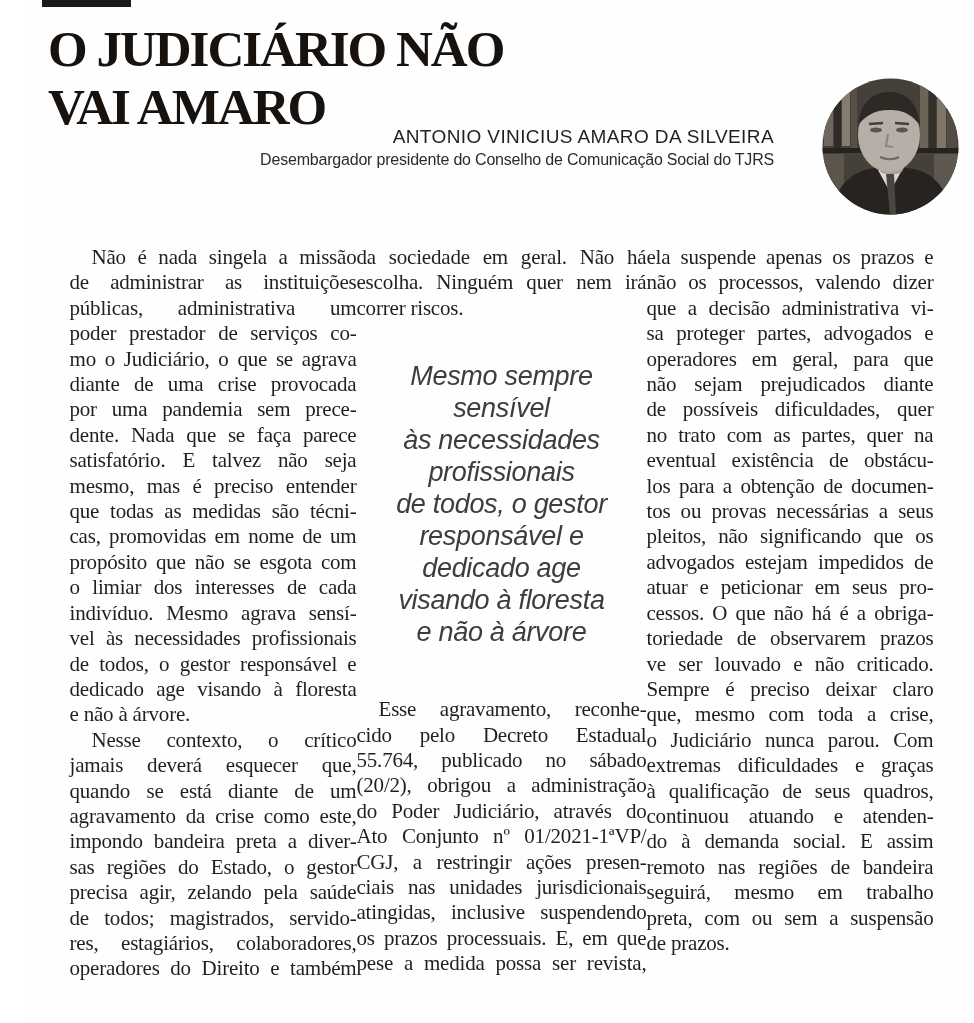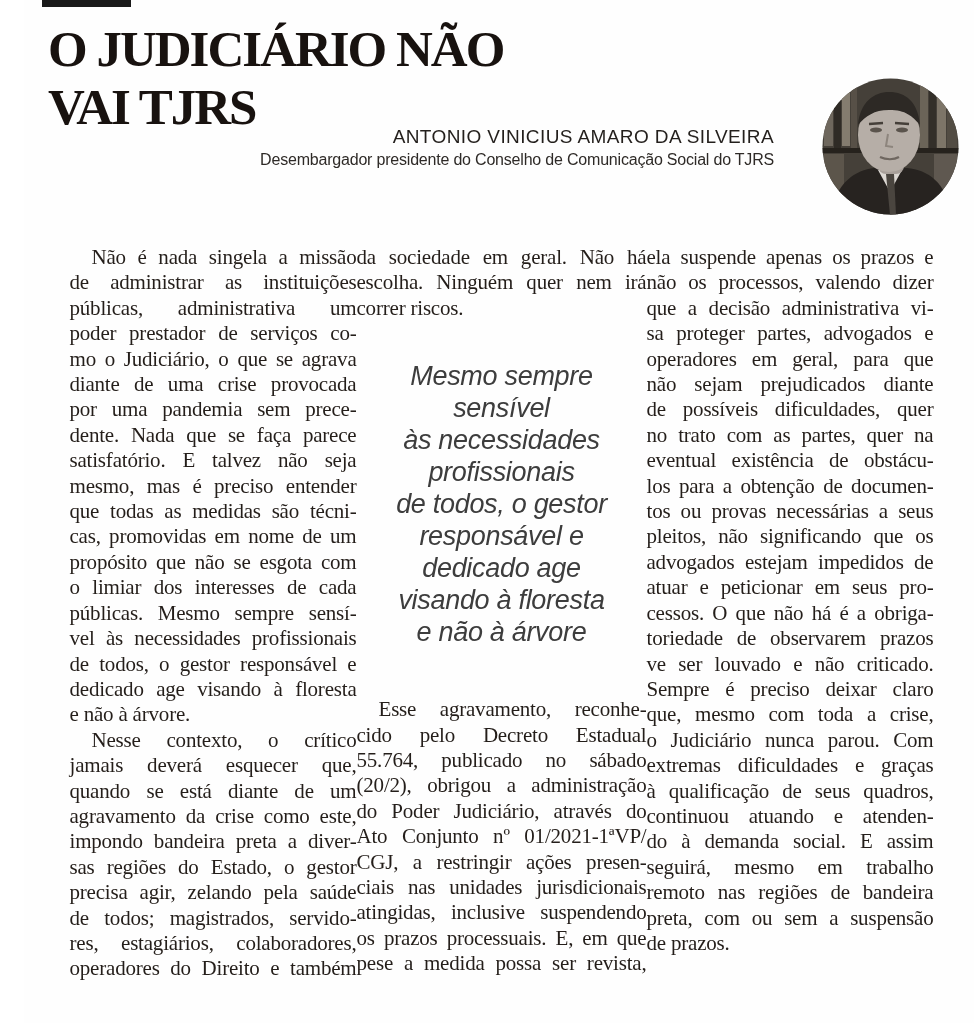--- a/index.html
+++ b/index.html
@@ -50,21 +50,21 @@
 </head>
 <body>
 
 <div class="page">
 
   <div class="top-bar"></div>
   <div class="right-rule"></div>
 
   <div class="title">
     <div>O JUDICIÁRIO NÃO</div>
-    <div>VAI TJRS</div>
+    <div>VAI AMARO</div>
   </div>
 
   <div class="byline-wrap">
     <div class="byline">ANTONIO VINICIUS AMARO DA SILVEIRA</div>
     <div class="byline-role">Desembargador presidente do Conselho de Comunicação Social do TJRS</div>
   </div>
 
   <div class="portrait">
     <svg width="137" height="137" viewBox="0 0 137 137">
       <defs>
@@ -118,21 +118,21 @@
           <div class="line">mo o Judiciário, o que se agrava</div>
           <div class="line">diante de uma crise provocada</div>
           <div class="line">por uma pandemia sem prece-</div>
           <div class="line">dente. Nada que se faça parece</div>
           <div class="line">satisfatório. E talvez não seja</div>
           <div class="line">mesmo, mas é preciso entender</div>
           <div class="line">que todas as medidas são técni-</div>
           <div class="line">cas, promovidas em nome de um</div>
           <div class="line">propósito que não se esgota com</div>
           <div class="line">o limiar dos interesses de cada</div>
-          <div class="line">públicas. Mesmo sempre sensí-</div>
+          <div class="line">indivíduo. Mesmo agrava sensí-</div>
           <div class="line">vel às necessidades profissionais</div>
           <div class="line">de todos, o gestor responsável e</div>
           <div class="line">dedicado age visando à floresta</div>
           <div class="line last">e não à árvore.</div>
         </div>
         <div class="para">
           <div class="line first-indent">Nesse contexto, o crítico</div>
           <div class="line">jamais deverá esquecer que,</div>
           <div class="line">quando se está diante de um</div>
           <div class="line">agravamento da crise como este,</div>
@@ -194,21 +194,21 @@
           <div class="line">cessos. O que não há é a obriga-</div>
           <div class="line">toriedade de observarem prazos</div>
           <div class="line">ve ser louvado e não criticado.</div>
           <div class="line">Sempre é preciso deixar claro</div>
           <div class="line">que, mesmo com toda a crise,</div>
           <div class="line">o Judiciário nunca parou. Com</div>
           <div class="line">extremas dificuldades e graças</div>
           <div class="line">à qualificação de seus quadros,</div>
           <div class="line">continuou atuando e atenden-</div>
           <div class="line">do à demanda social. E assim</div>
+          <div class="line">remoto nas regiões de bandeira</div>
           <div class="line">seguirá, mesmo em trabalho</div>
-          <div class="line">remoto nas regiões de bandeira</div>
           <div class="line">preta, com ou sem a suspensão</div>
           <div class="line last">de prazos.</div>
         </div>
       </div>
   </div>
 
 </div>
 
 </body></html>

